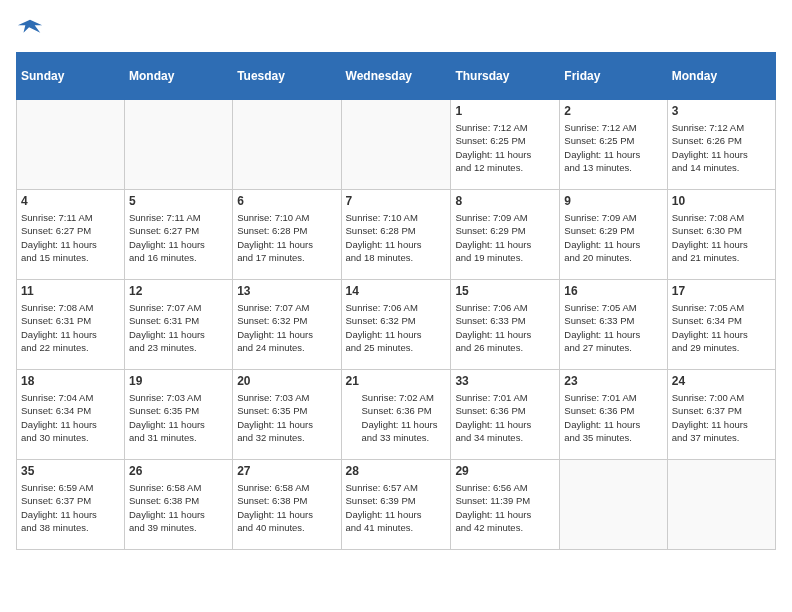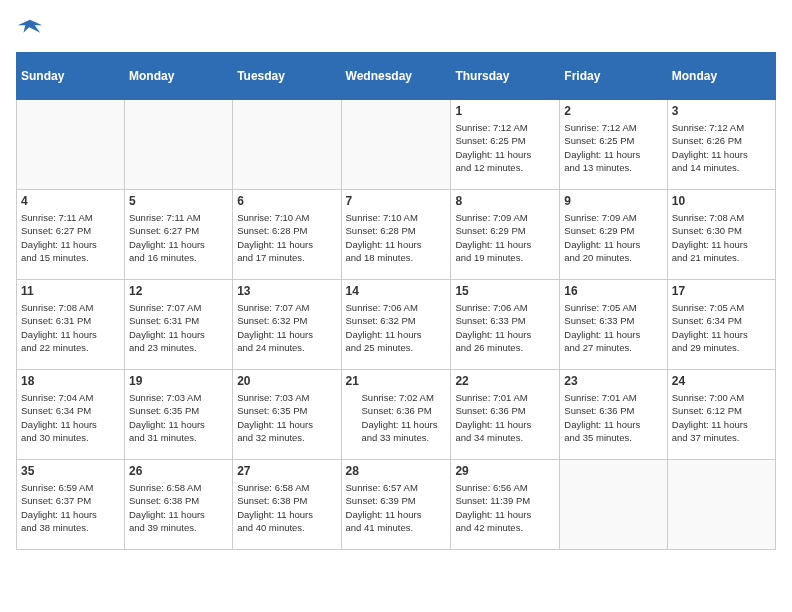--- a/index.html
+++ b/index.html
@@ -264,37 +264,37 @@
 and 32 minutes.</div>
         </td>
         <td>
           <div class="day-num">21</div>
           <div class="day-info" style="white-space: pre-line; margin-left: 16px;">Sunrise: 7:02 AM
 Sunset: 6:36 PM
 Daylight: 11 hours
 and 33 minutes.</div>
         </td>
         <td>
-          <div class="day-num">22</div>
+          <div class="day-num">33</div>
           <div class="day-info" style="white-space: pre-line;">Sunrise: 7:01 AM
 Sunset: 6:36 PM
 Daylight: 11 hours
 and 34 minutes.</div>
         </td>
         <td>
           <div class="day-num">23</div>
           <div class="day-info" style="white-space: pre-line;">Sunrise: 7:01 AM
 Sunset: 6:36 PM
 Daylight: 11 hours
 and 35 minutes.</div>
         </td>
         <td>
           <div class="day-num">24</div>
           <div class="day-info" style="white-space: pre-line;">Sunrise: 7:00 AM
-Sunset: 6:12 PM
+Sunset: 6:37 PM
 Daylight: 11 hours
 and 37 minutes.</div>
         </td>
       </tr>
       <tr>
         <td>
           <div class="day-num">35</div>
           <div class="day-info" style="white-space: pre-line;">Sunrise: 6:59 AM
 Sunset: 6:37 PM
 Daylight: 11 hours

